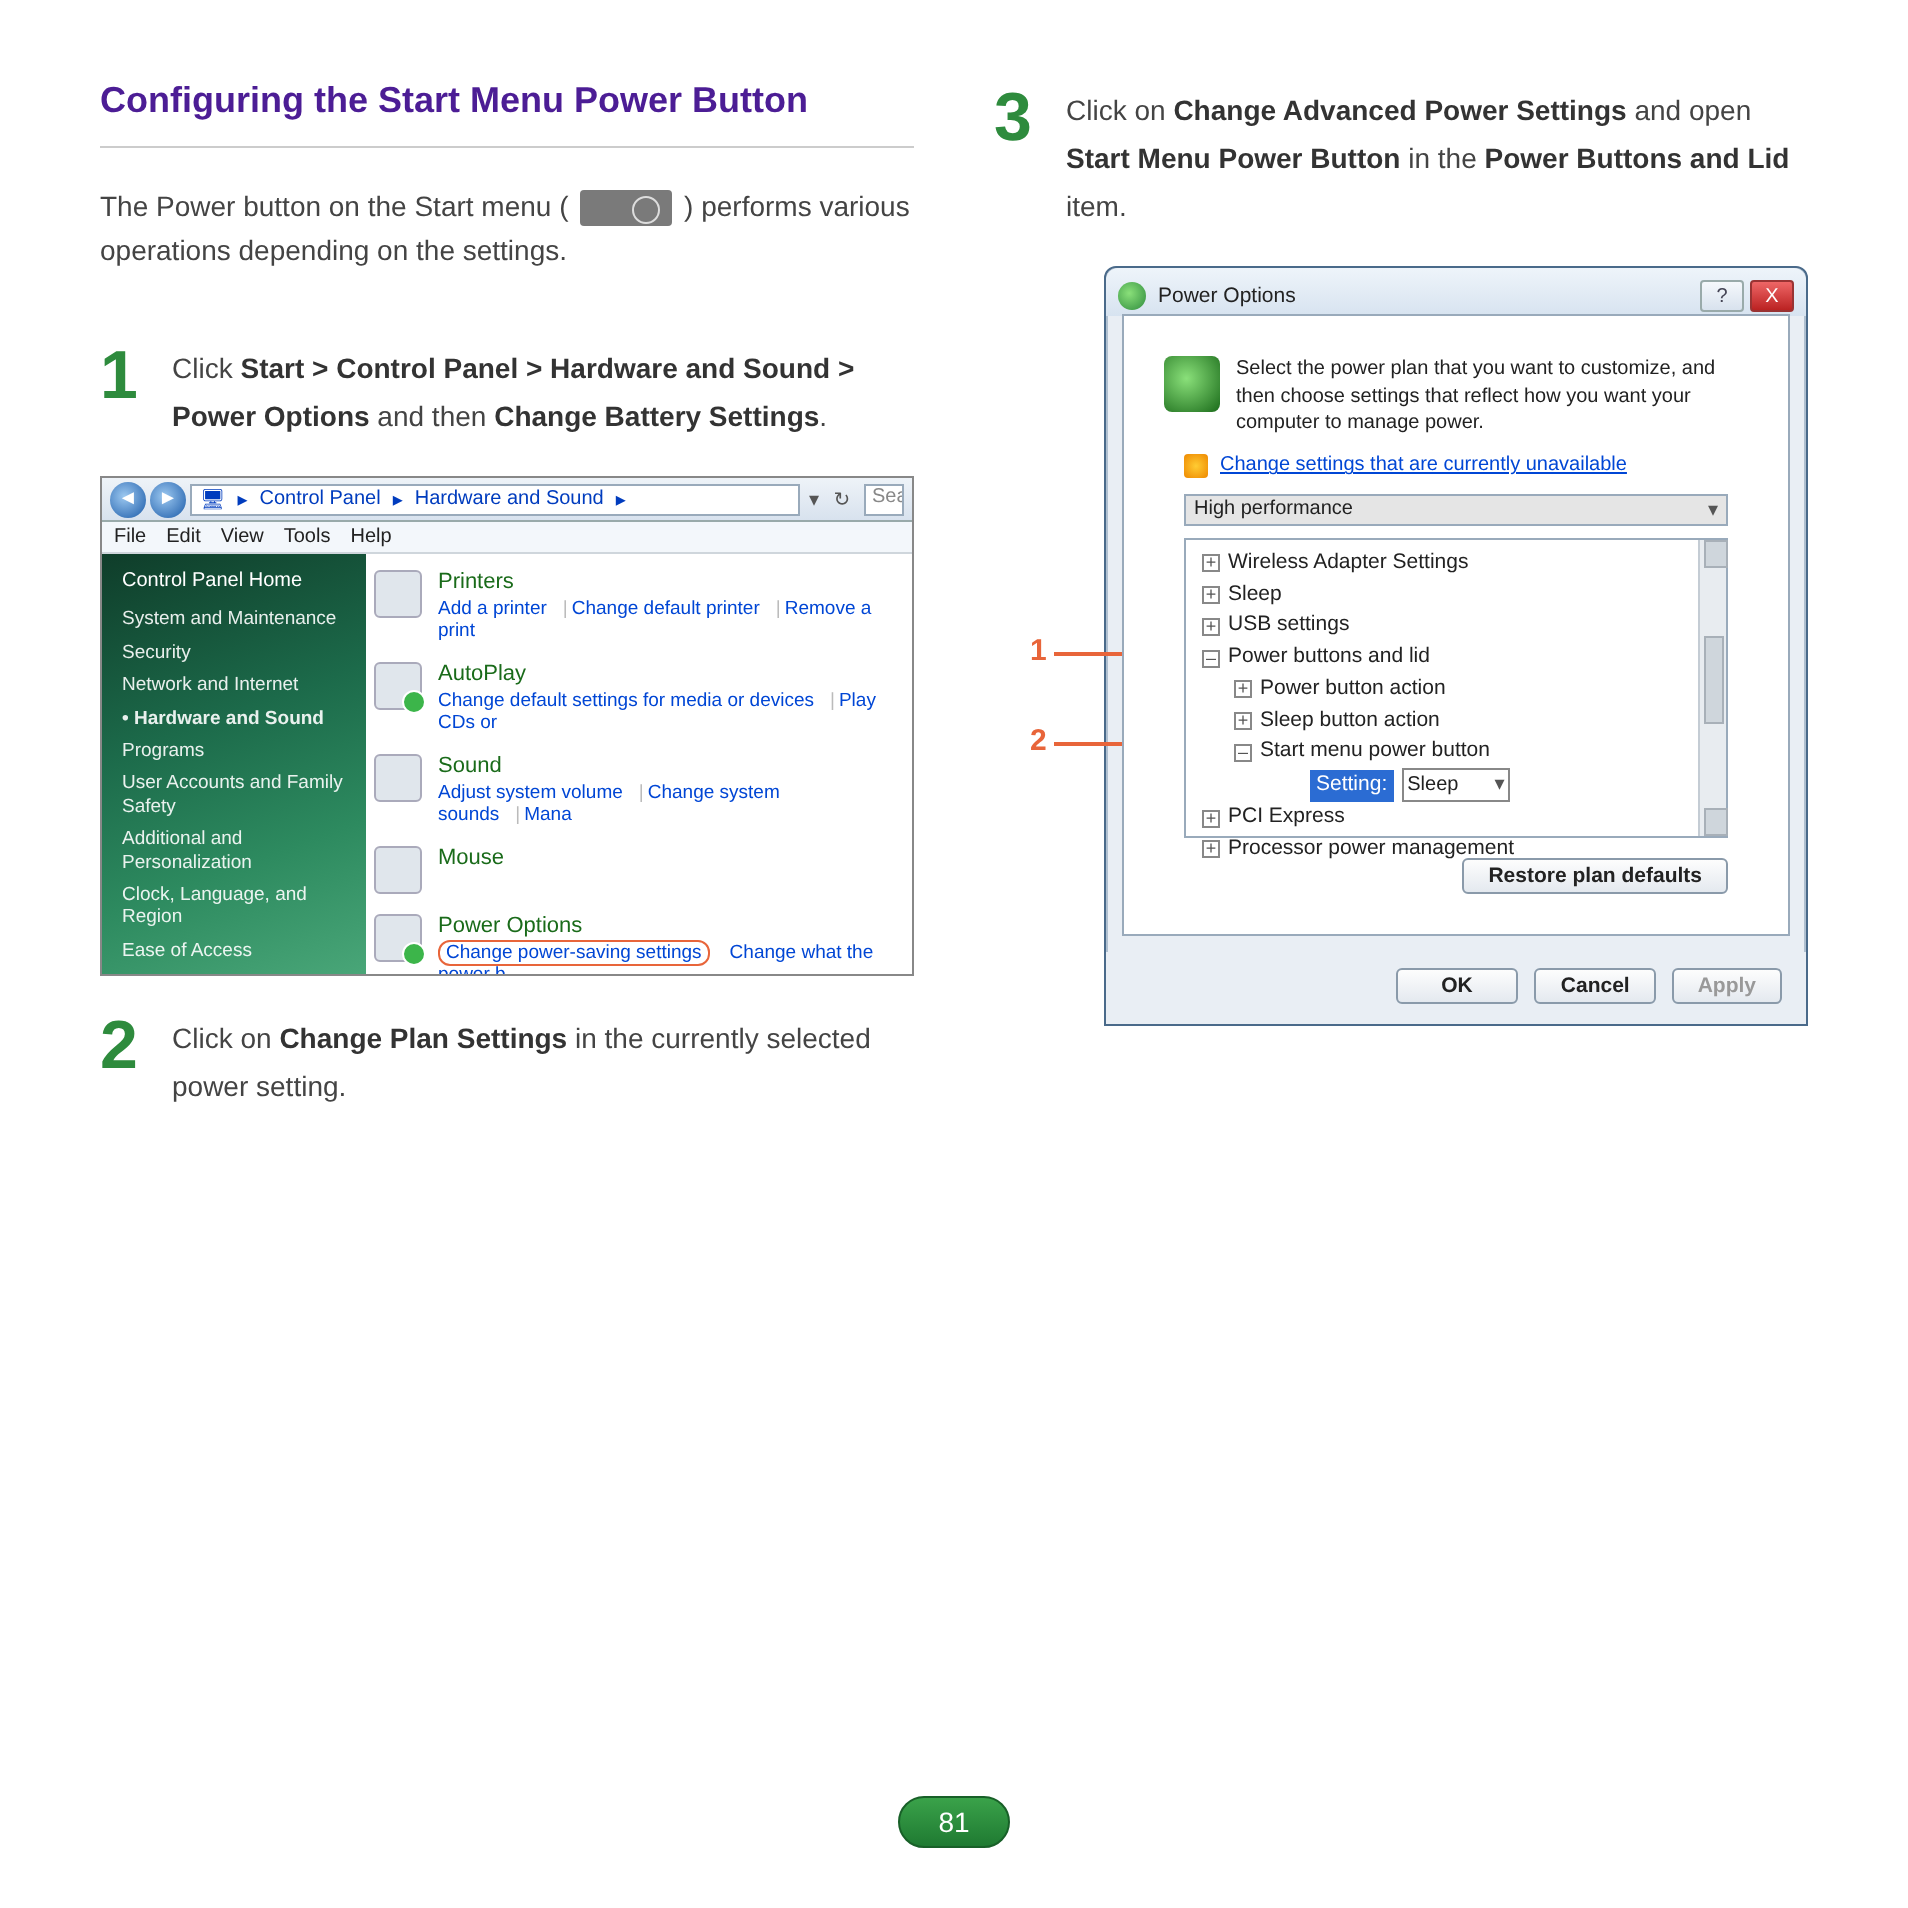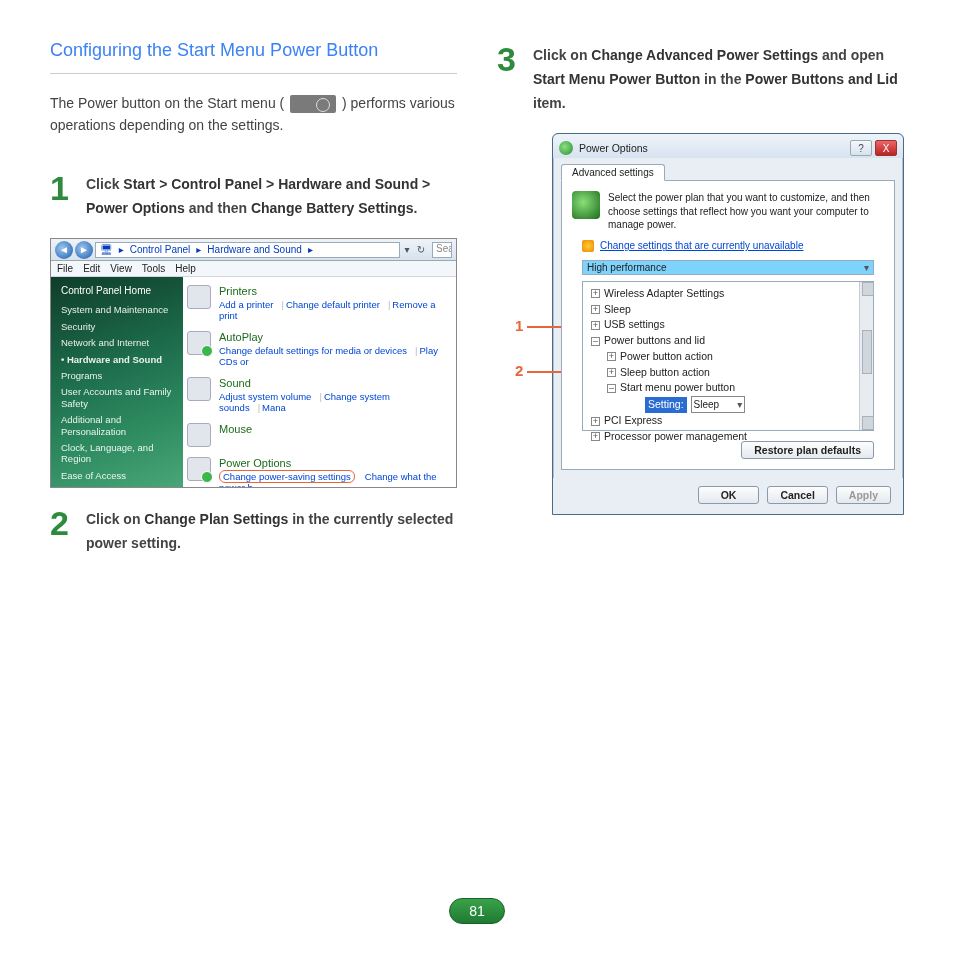--- a/index.html
+++ b/index.html
@@ -15,23 +15,23 @@
     position: relative;
   }
   .page {
     padding: 40px 50px 0;
     display: flex;
     gap: 40px;
   }
   .col { flex: 1; min-width: 0; }
   h2.title {
     font-size: 18px;
-    color: #3b82f6;
+    color: #4c1d95;
     margin: 0 0 12px;
-    font-weight: normal;
+    font-weight: bold;
   }
   .hr { border-bottom: 1px solid #ccc; margin-bottom: 18px; }
   .intro { font-size: 14px; line-height: 1.6; color: #444; margin-bottom: 36px; }
   .intro .pb-icon {
     display: inline-block;
     width: 46px; height: 18px;
     background: #7a7a7a;
     border-radius: 2px;
     vertical-align: middle;
     position: relative;
@@ -47,21 +47,21 @@
   }
   .step { display:flex; gap:10px; margin-bottom:18px; }
   .step-num {
     font-size: 34px;
     font-weight: bold;
     color: #2e8b3d;
     line-height: 0.9;
     flex: 0 0 auto;
     width: 26px;
   }
-  .step-text { font-size: 14px; line-height: 1.7; color: #444; font-weight: bold; }
+  .step-text { font-size: 14px; line-height: 1.7; color: #444; }
   .step-text b { color:#333; }
 
   
   .shot {
     border: 1px solid #888;
     font-size: 10px;
     font-family: "Segoe UI", Tahoma, sans-serif;
     color: #222;
     background:#fff;
     margin-bottom: 20px;
@@ -163,34 +163,34 @@
   }
   .dlg-tabs{padding:6px 8px 0;}
   .dlg-tab{
     display:inline-block;background:#fff;
     border:1px solid #9ab;border-bottom-color:#fff;
     border-radius:3px 3px 0 0;padding:2px 10px;font-size:10px;
     position:relative;z-index:2;
   }
   .dlg-pane{
     background:#fff;border:1px solid #9ab;
-    margin:-1px 8px 8px;padding:10px;
+    margin:-1px 8px 8px;padding:20px;
     position:relative;z-index:1;
   }
   .dlg-hdr{display:flex;gap:8px;margin-bottom:8px;}
   .dlg-hdr .bigico{
     width:28px;height:28px;flex:0 0 28px;
     background:radial-gradient(circle at 40% 40%,#8ae07a,#1a6b1a);
     border-radius:4px;
   }
   .dlg-hdr .txt{font-size:10px;line-height:1.35;}
   .dlg-link{color:#0046d5;text-decoration:underline;font-size:10px;margin-left:10px;margin-bottom:8px;display:flex;gap:6px;align-items:center;}
   .dlg-link .shield{width:12px;height:12px;background:radial-gradient(circle,#fc3,#e80);border-radius:2px;}
   .dlg-dd{
-    border:1px solid #9ab;background:#7dd3fc;padding:1px 4px;
+    border:1px solid #9ab;background:#e5e5e5;padding:1px 4px;
     display:flex;justify-content:space-between;align-items:center;
     margin:0 10px 6px;font-size:10px;
   }
   .dlg-dd .arr{color:#555;}
   .tree{
     border:1px solid #9ab;background:#fff;margin:0 10px 10px;
     padding:4px 4px;height:150px;position:relative;
     font-size:10.5px;
   }
   .tree-sb{
@@ -372,23 +372,20 @@
         <div class="dlg-title">
           <div class="l">
             <span class="pwr"></span>
             <span>Power Options</span>
           </div>
           <div class="r">
             <span class="qbtn">?</span>
             <span class="qbtn cls">X</span>
           </div>
         </div>
-        <div class="dlg-tabs">
-          <span class="dlg-tab">Advanced settings</span>
-        </div>
         <div class="dlg-pane">
           <div class="dlg-hdr">
             <div class="bigico"></div>
             <div class="txt">Select the power plan that you want to customize, and then choose settings that reflect how you want your computer to manage power.</div>
           </div>
           <div class="dlg-link">
             <span class="shield"></span>
             <span>Change settings that are currently unavailable</span>
           </div>
           <div class="dlg-dd">

